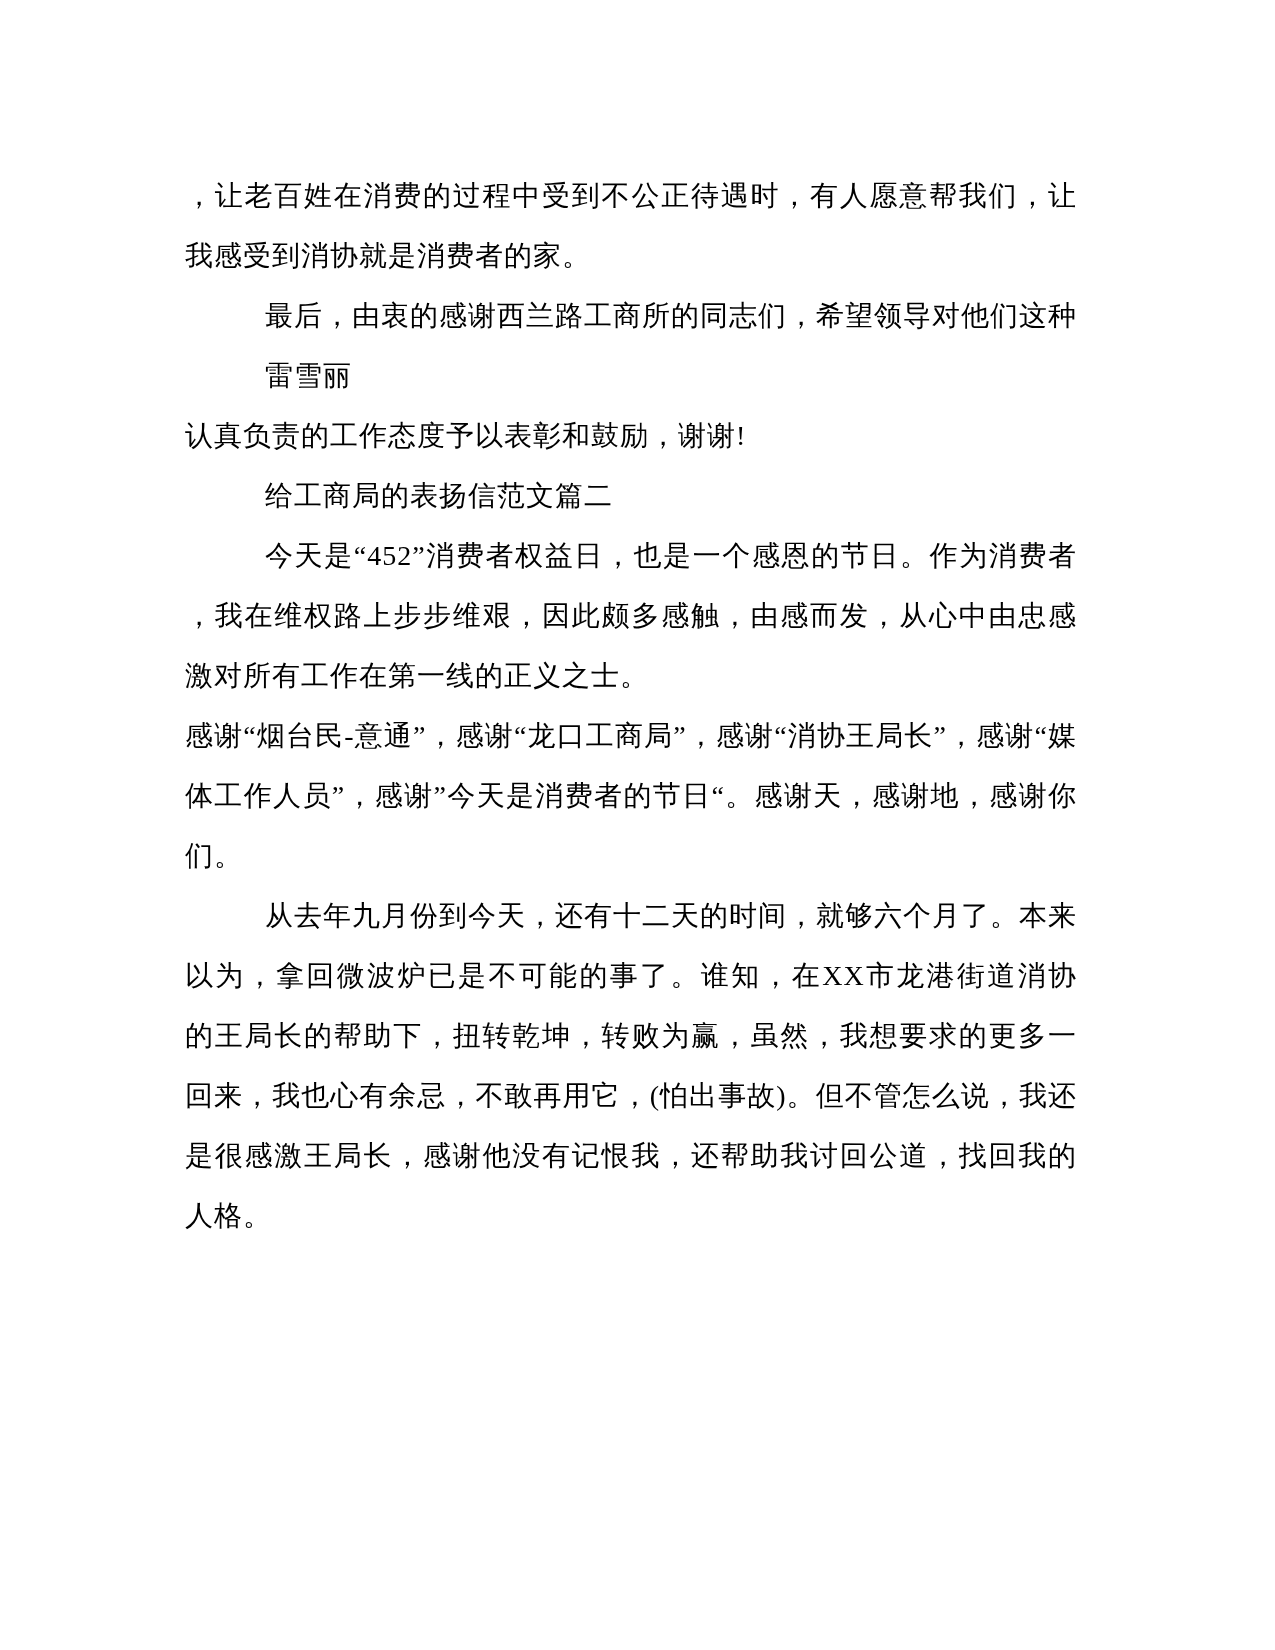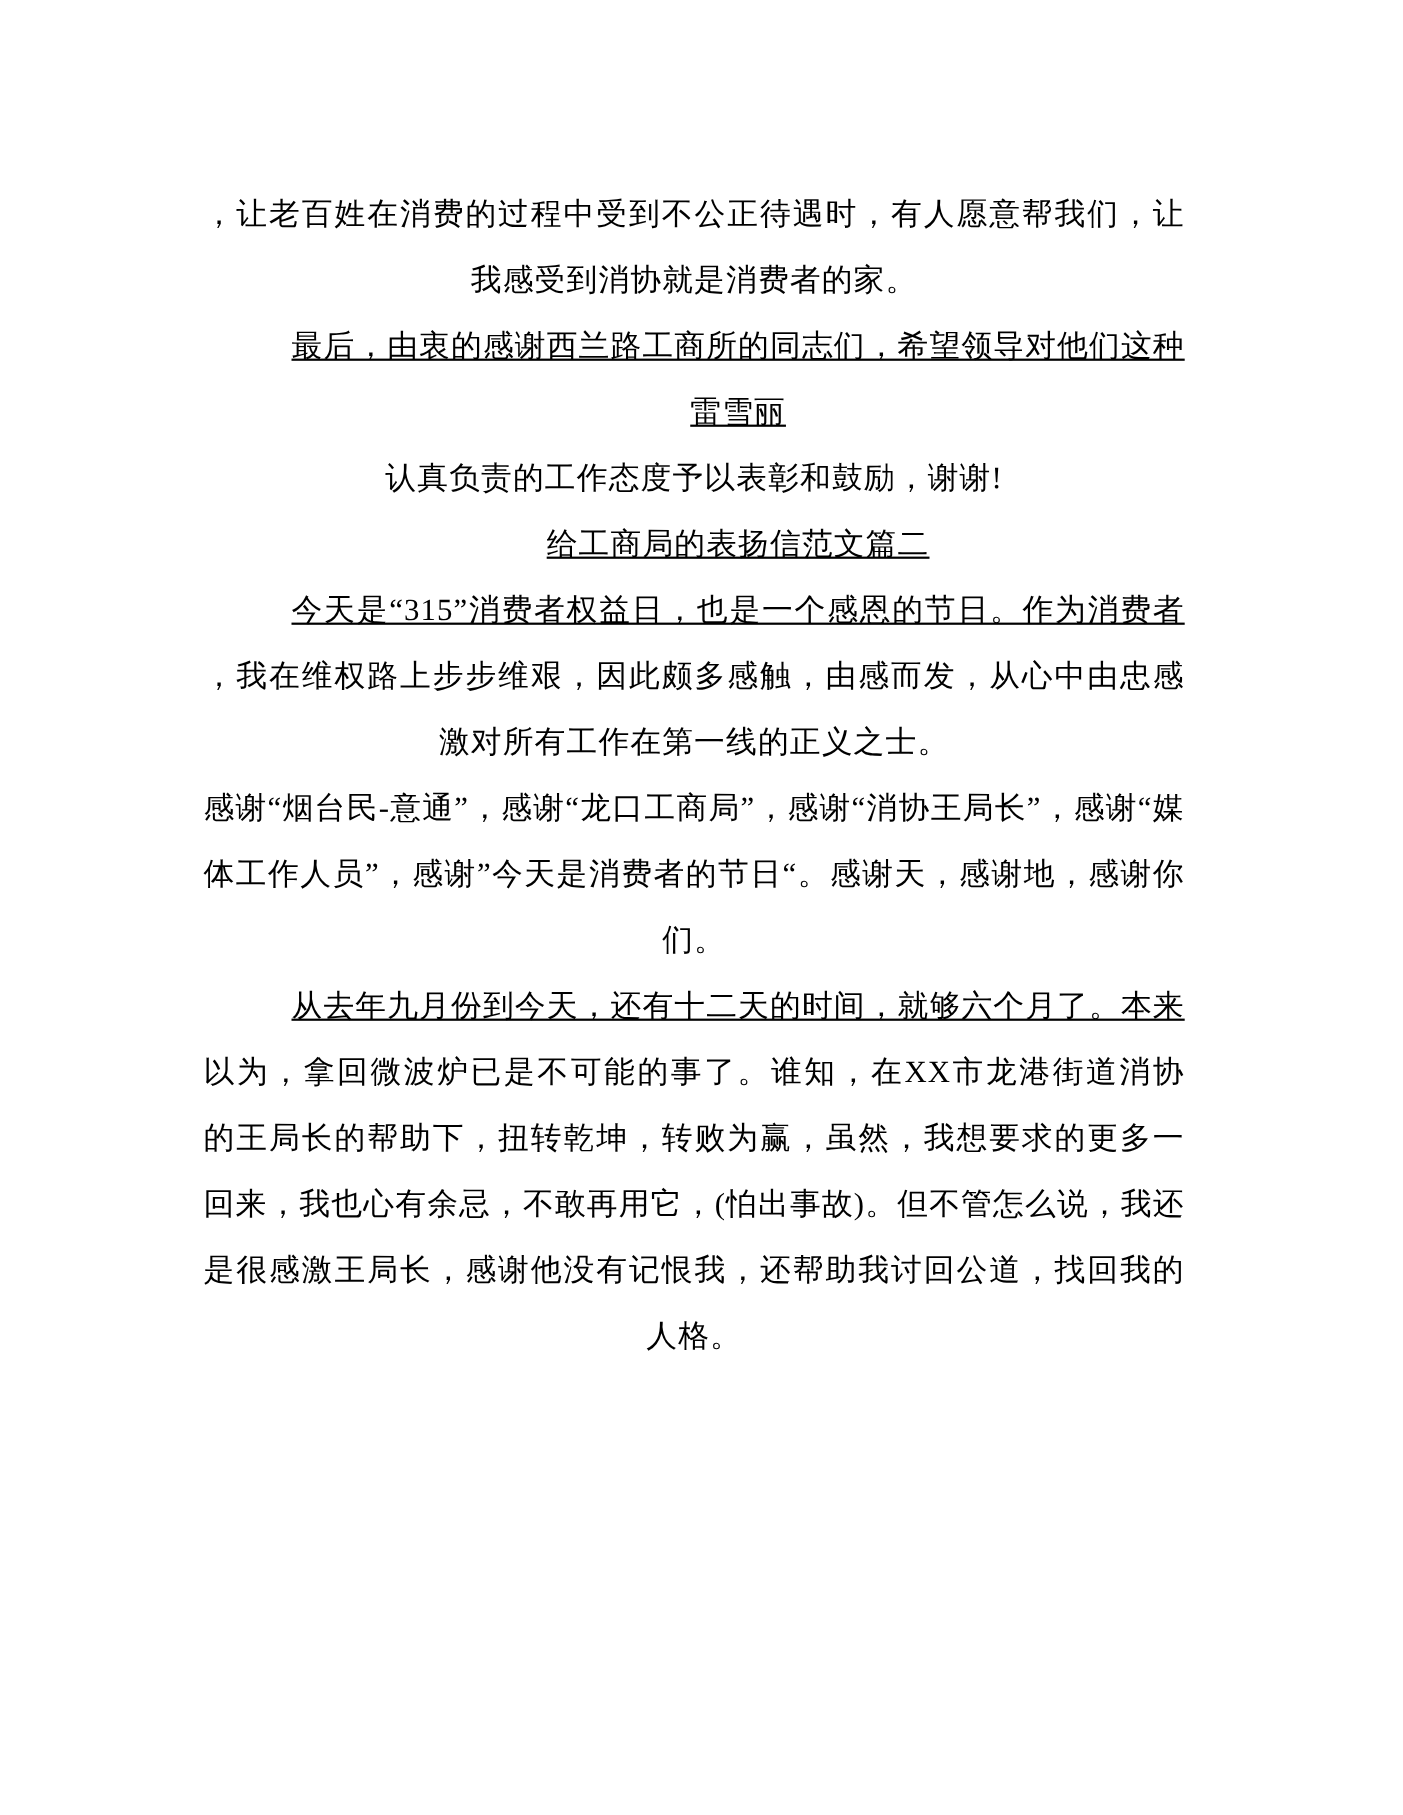--- a/index.html
+++ b/index.html
@@ -21,44 +21,43 @@
     left: 185px;
     top: 166px;
     width: 892px;
   }
   .line {
     height: 60px;
     line-height: 60px;
     font-size: 28px;
     letter-spacing: 1px;
     white-space: nowrap;
-    text-align: center;
+    text-align: left;
   }
   .line.fill {
     white-space: normal;
     text-align: justify;
     text-align-last: justify;
   }
   .line.indent {
     padding-left: 80px;
-    text-decoration: underline;
   }
 </style>
 </head>
 <body>
 
 <div class="page">
   <div class="content">
     <div class="line fill">，让老百姓在消费的过程中受到不公正待遇时，有人愿意帮我们，让</div>
     <div class="line">我感受到消协就是消费者的家。</div>
     <div class="line fill indent">最后，由衷的感谢西兰路工商所的同志们，希望领导对他们这种</div>
     <div class="line indent">雷雪丽</div>
     <div class="line">认真负责的工作态度予以表彰和鼓励，谢谢!</div>
     <div class="line indent">给工商局的表扬信范文篇二</div>
-    <div class="line fill indent">今天是“315”消费者权益日，也是一个感恩的节日。作为消费者</div>
+    <div class="line fill indent">今天是“452”消费者权益日，也是一个感恩的节日。作为消费者</div>
     <div class="line fill">，我在维权路上步步维艰，因此颇多感触，由感而发，从心中由忠感</div>
     <div class="line">激对所有工作在第一线的正义之士。</div>
     <div class="line fill">感谢“烟台民-意通”，感谢“龙口工商局”，感谢“消协王局长”，感谢“媒</div>
     <div class="line fill">体工作人员”，感谢”今天是消费者的节日“。感谢天，感谢地，感谢你</div>
     <div class="line">们。</div>
     <div class="line fill indent">从去年九月份到今天，还有十二天的时间，就够六个月了。本来</div>
     <div class="line fill">以为，拿回微波炉已是不可能的事了。谁知，在XX市龙港街道消协</div>
     <div class="line fill">的王局长的帮助下，扭转乾坤，转败为赢，虽然，我想要求的更多一</div>
     <div class="line fill">回来，我也心有余忌，不敢再用它，(怕出事故)。但不管怎么说，我还</div>
     <div class="line fill">是很感激王局长，感谢他没有记恨我，还帮助我讨回公道，找回我的</div>

